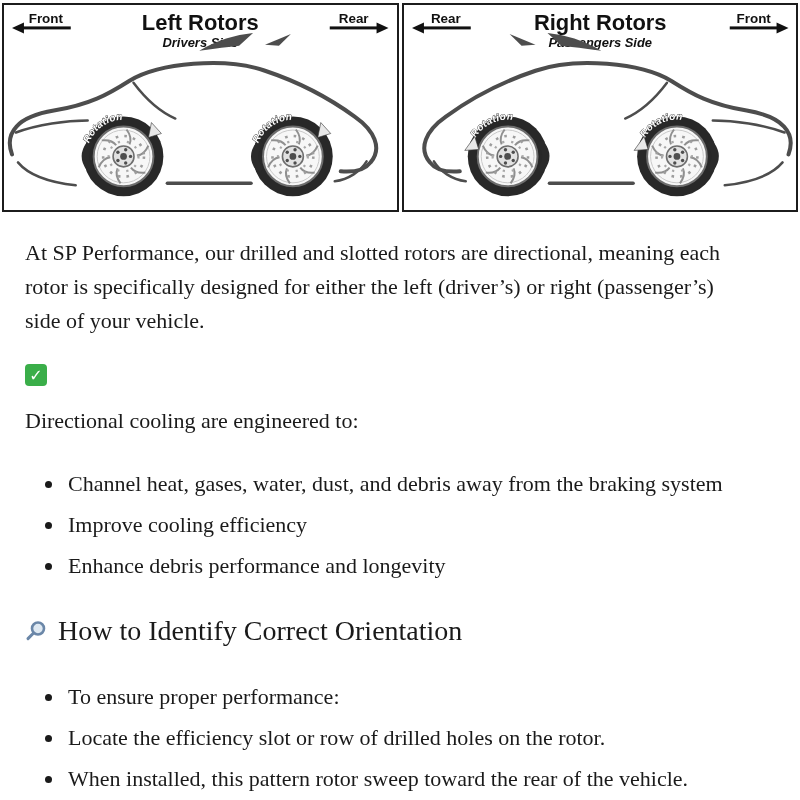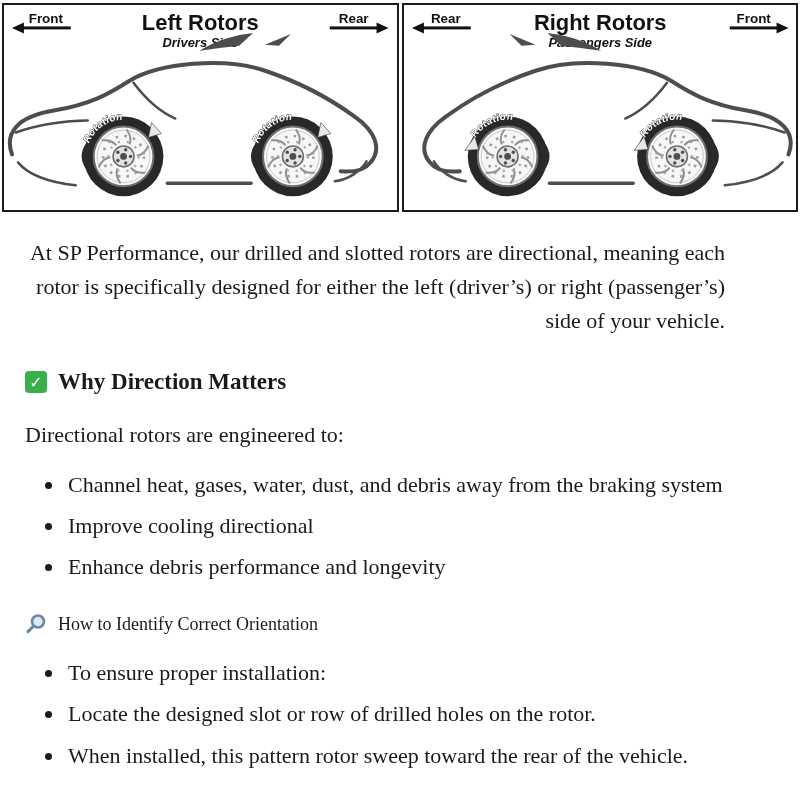--- a/index.html
+++ b/index.html
@@ -49,46 +49,46 @@
   }
   .rot-arrow { fill:#e8e8e8; stroke:#333; stroke-width:0.6; }
 
   
   .content {
     padding:14px 25px 34px 25px;
     font-size:22px;
     line-height:1.55;
   }
   .content p { max-width:700px; margin:0 0 16px 0; }
-  .content p.intro { margin:8px 0 26px 0;text-align:right; }
+  .content p.intro { margin:8px 0 26px 0; }
 
   h2 {
     display:flex;
     align-items:center;
     gap:11px;
     font-size:23px;
     font-weight:bold;
     margin:26px 0 18px 0;
   }
-  h2.light { font-weight:normal; font-size:18px; }
+  h2.light { font-weight:normal; font-size:28px; }
 
   .check {
     width:22px; height:22px;
     background:var(--check_green, #3aae49);
     border-radius:4px;
     color:#fff;
     font:bold 16px "DejaVu Sans", sans-serif;
     display:inline-flex;
     align-items:center;
     justify-content:center;
     flex:0 0 auto;
   }
   .magnifier { display:inline-flex; flex:0 0 auto; }
 
-  ul { margin:16px 0 26px 0; padding-left:40px; max-width:680px; }
+  ul { margin:28px 0 26px 0; padding-left:40px; max-width:680px; }
   li { margin:7px 0; padding-left:3px; }
 </style>
 </head>
 <body>
 
 <svg width="0" height="0" style="position:absolute" aria-hidden="true">
   <defs>
     <g id="rotor">
       <circle r="30" fill="#f7f7f7" stroke="#6e6e6e" stroke-width="2"></circle>
       <circle r="26.5" fill="none" stroke="#c9c9c9" stroke-width="1"></circle>
@@ -200,41 +200,40 @@
       </svg>
     </div>
   </div>
 
   <div class="content">
 
     <p class="intro">At SP Performance, our drilled and slotted rotors are directional, meaning each rotor is specifically designed for either the left (driver’s) or right (passenger’s) side of your vehicle.</p>
 
     <h2>
       <span class="check">✓</span>
-      <span>Why Direction Matters</span>
     </h2>
 
-    <p>Directional rotors are engineered to:</p>
+    <p>Directional cooling are engineered to:</p>
 
     <ul>
       <li>Channel heat, gases, water, dust, and debris away from the braking system</li>
-      <li>Improve cooling directional</li>
+      <li>Improve cooling efficiency</li>
       <li>Enhance debris performance and longevity</li>
     </ul>
 
     <h2 class="light">
       <span class="magnifier">
         <svg width="22" height="22" viewBox="0 0 22 22">
           <circle cx="13" cy="8.5" r="6" fill="#dfe9f2" stroke="#6b87a8" stroke-width="2.6"></circle>
           <line x1="8.6" y1="13" x2="3" y2="18.6" stroke="#6b87a8" stroke-width="3" stroke-linecap="round"></line>
         </svg>
       </span>
       <span>How to Identify Correct Orientation</span>
     </h2>
 
     <ul>
-      <li>To ensure proper installation:</li>
-      <li>Locate the designed slot or row of drilled holes on the rotor.</li>
+      <li>To ensure proper performance:</li>
+      <li>Locate the efficiency slot or row of drilled holes on the rotor.</li>
       <li>When installed, this pattern rotor sweep toward the rear of the vehicle.</li>
     </ul>
 
   </div>
 </div>
 
 </body></html>

